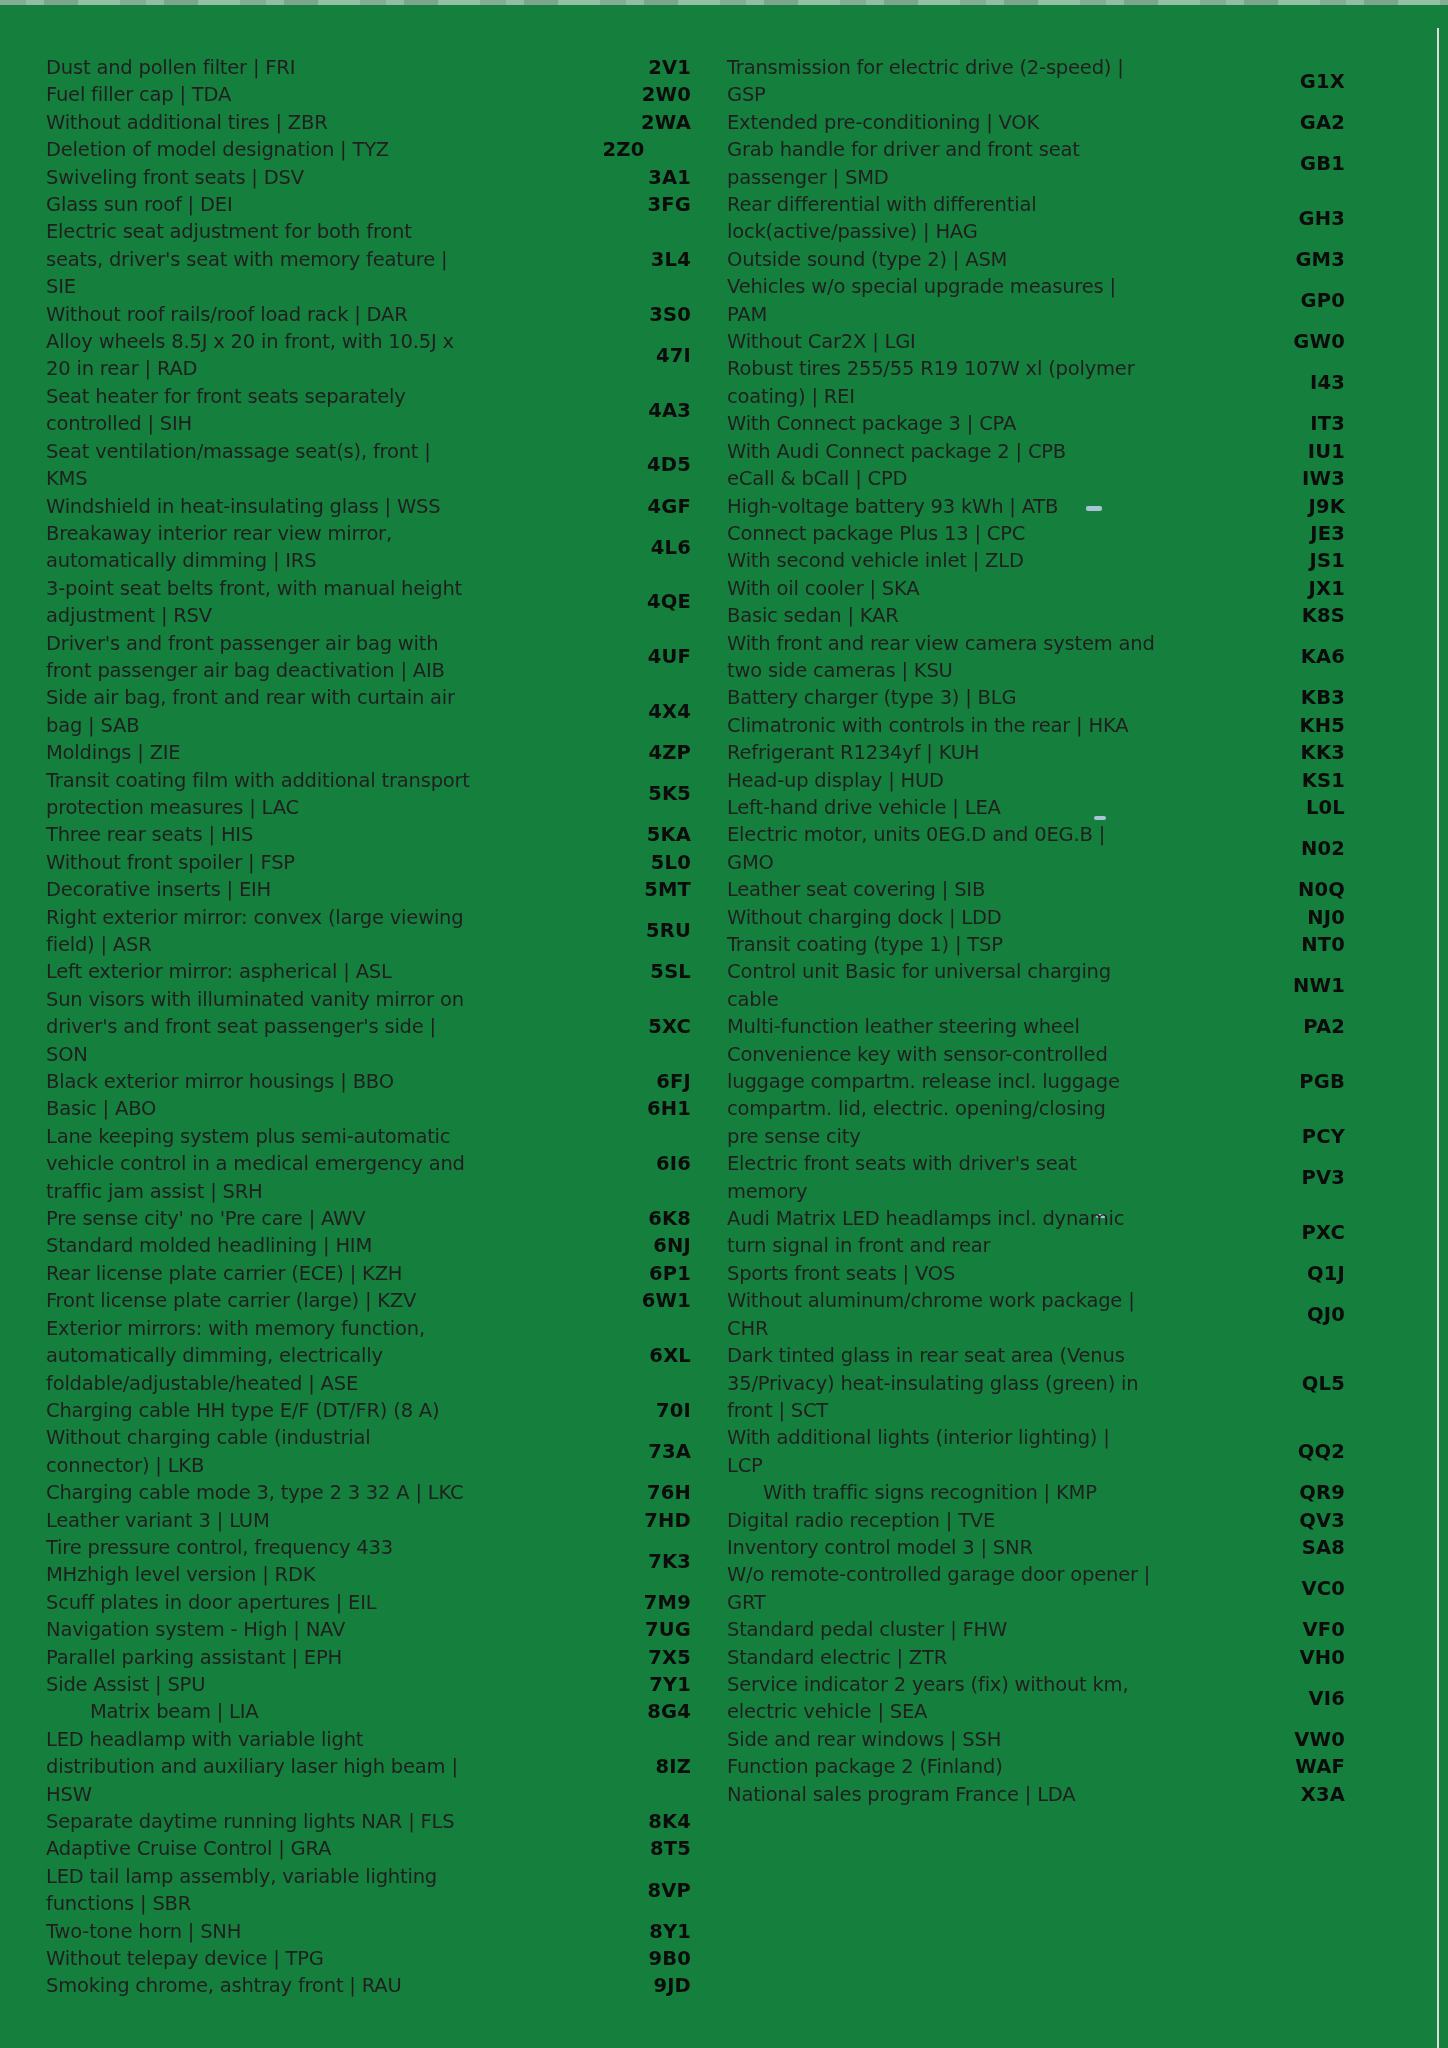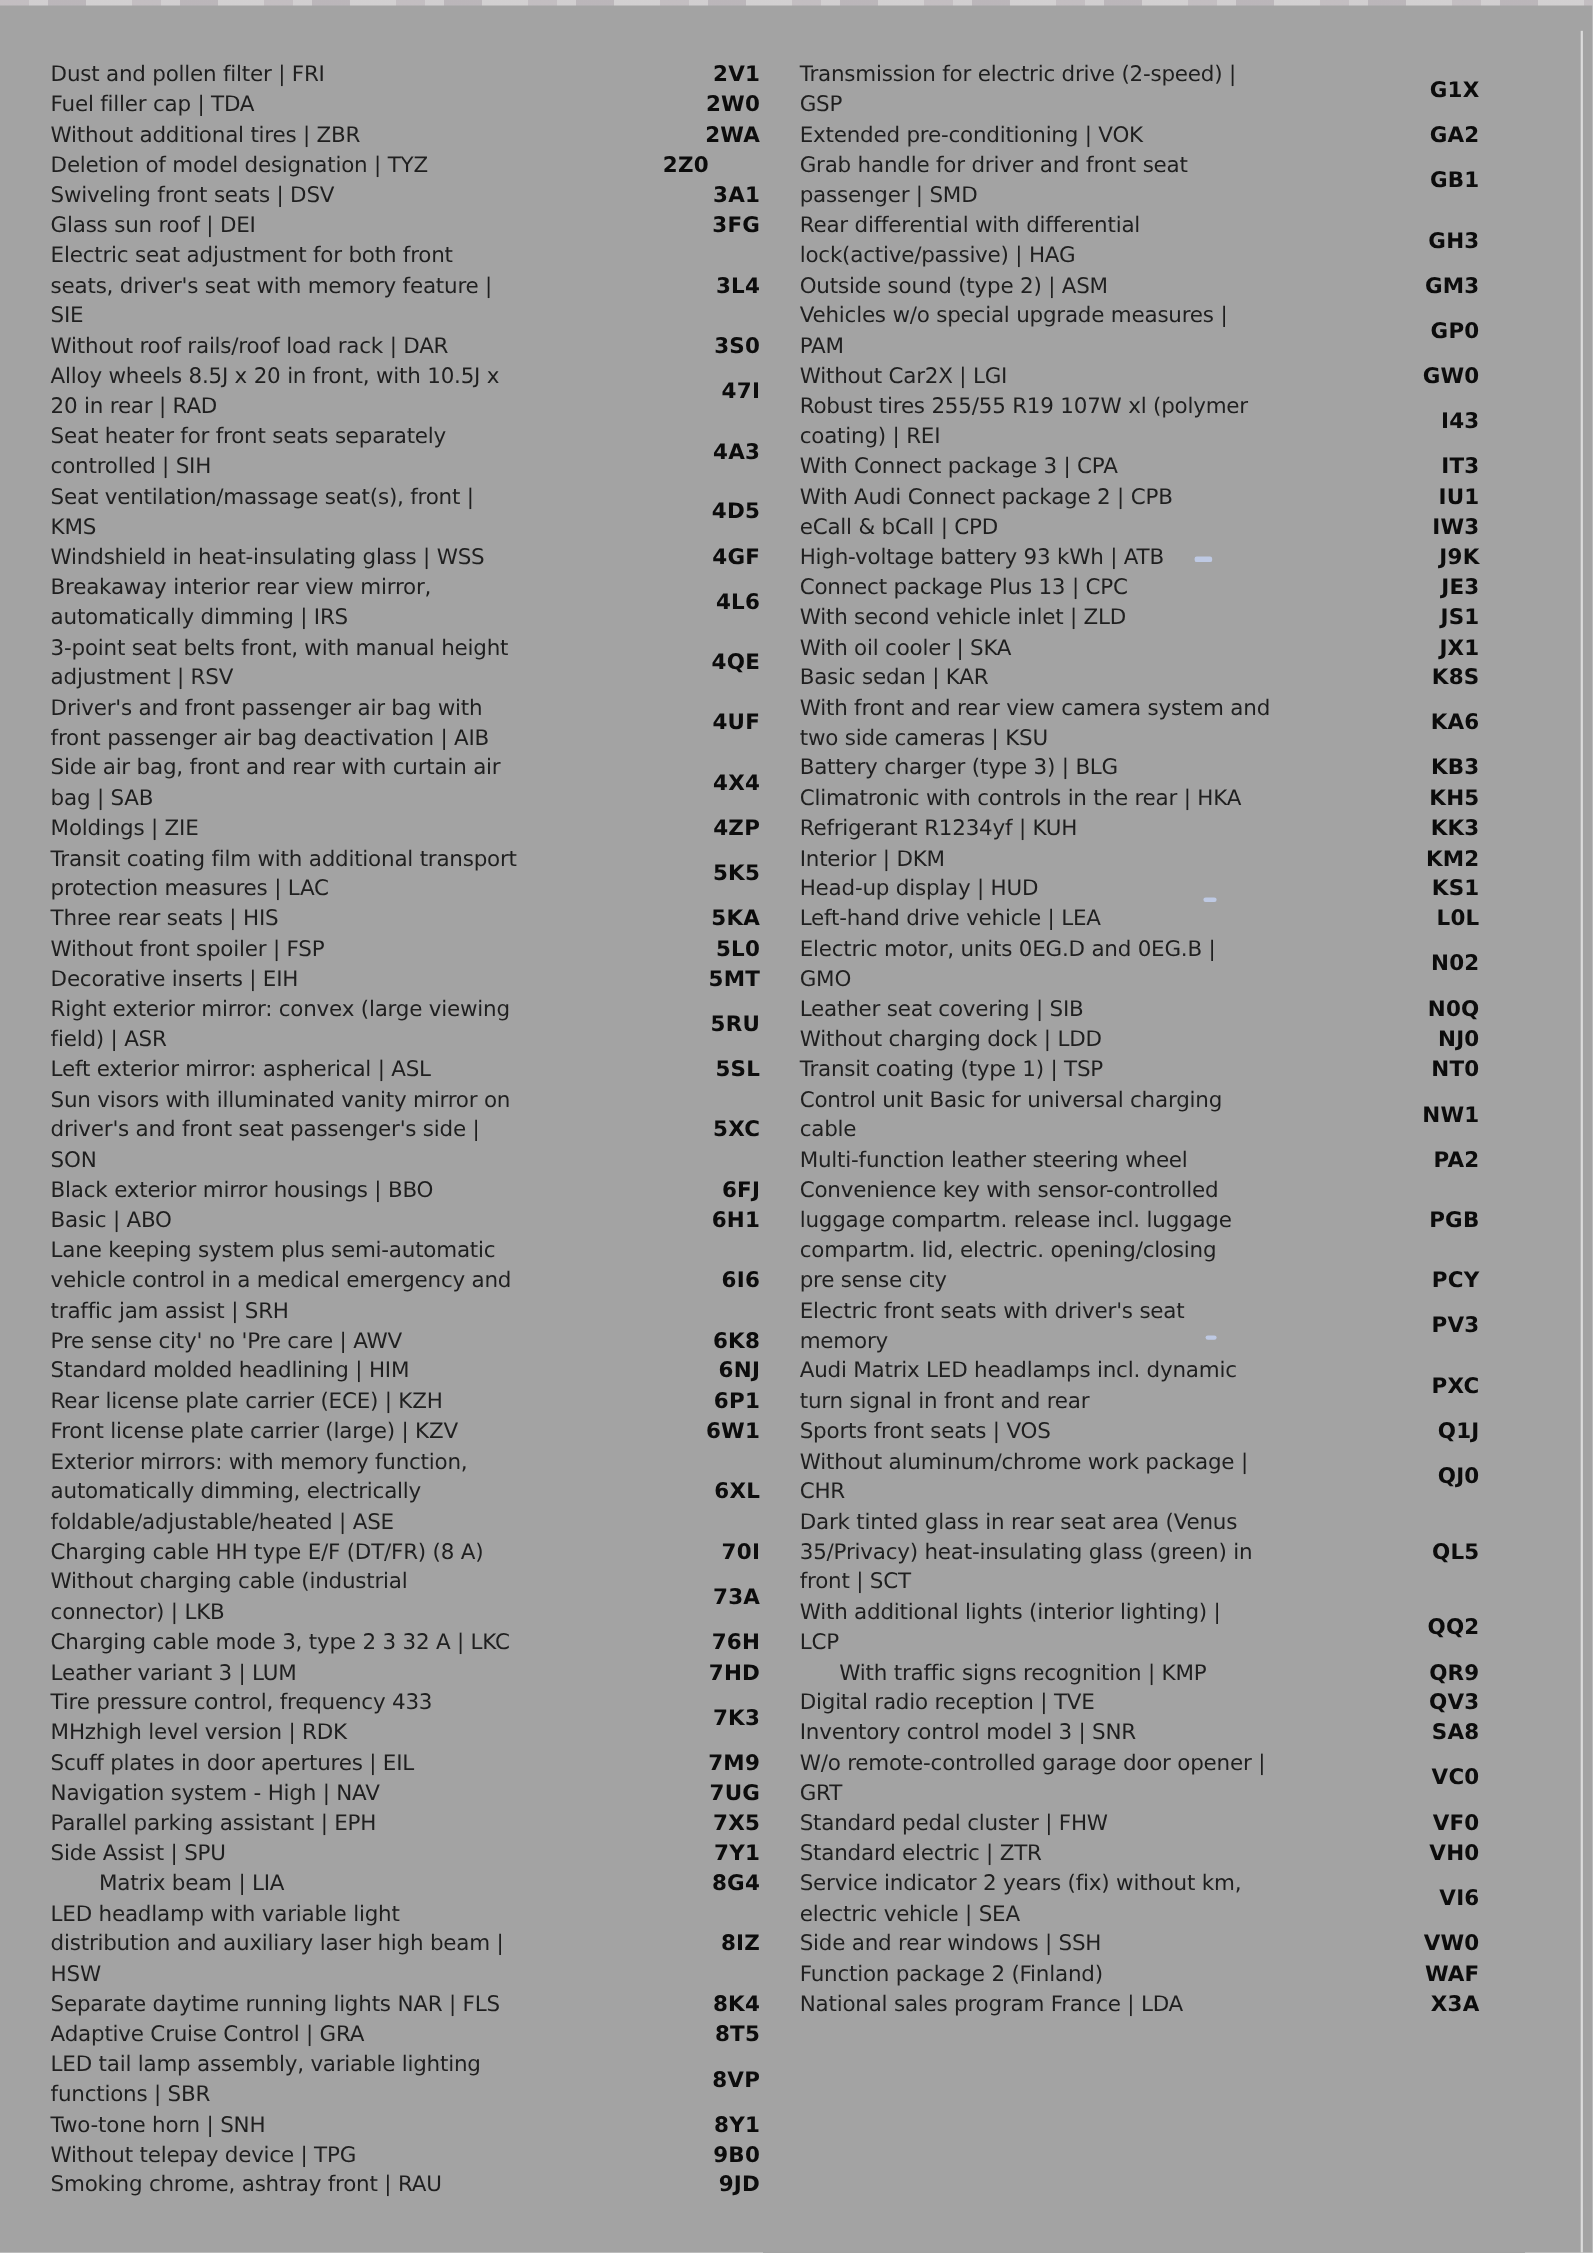--- a/index.html
+++ b/index.html
@@ -50,21 +50,21 @@
     font-size:19.5px;
     line-height:27.4px;
     font-weight:700;
     letter-spacing:0.2px;
     color:#0c0c0c;
   }
 </style>
 </head>
 <body>
 
-<div class="page" style="background: #a3a3a3;">
+<div class="page" style="background: #15803d;">
   <div class="artifact-top"></div>
   <div class="artifact-right"></div>
   <div class="artifact-blue a1"></div>
   <div class="artifact-blue a2"></div>
   <div class="artifact-blue a3"></div>
   <div class="col col-left" id="col-left">
   <div class="row">
     <div class="desc" style="color: rgb(31, 31, 31);">Dust and pollen filter | FRI</div>
     <div class="code" style="color: rgb(12, 12, 12);">2V1</div>
   </div>
@@ -432,24 +432,20 @@
   <div class="row">
     <div class="desc" style="color: rgb(31, 31, 31);">Climatronic with controls in the rear | HKA</div>
     <div class="code" style="color: rgb(12, 12, 12);">KH5</div>
   </div>
 
   <div class="row">
     <div class="desc" style="color: rgb(31, 31, 31);">Refrigerant R1234yf | KUH</div>
     <div class="code" style="color: rgb(12, 12, 12);">KK3</div>
   </div>
 
-  <div class="row">
-    <div class="desc" style="color: rgb(31, 31, 31);">Interior | DKM</div>
-    <div class="code" style="color: rgb(12, 12, 12);">KM2</div>
-  </div>
 
   <div class="row">
     <div class="desc" style="color: rgb(31, 31, 31);">Head-up display | HUD</div>
     <div class="code" style="color: rgb(12, 12, 12);">KS1</div>
   </div>
 
   <div class="row">
     <div class="desc" style="color: rgb(31, 31, 31);">Left-hand drive vehicle | LEA</div>
     <div class="code" style="color: rgb(12, 12, 12);">L0L</div>
   </div>

